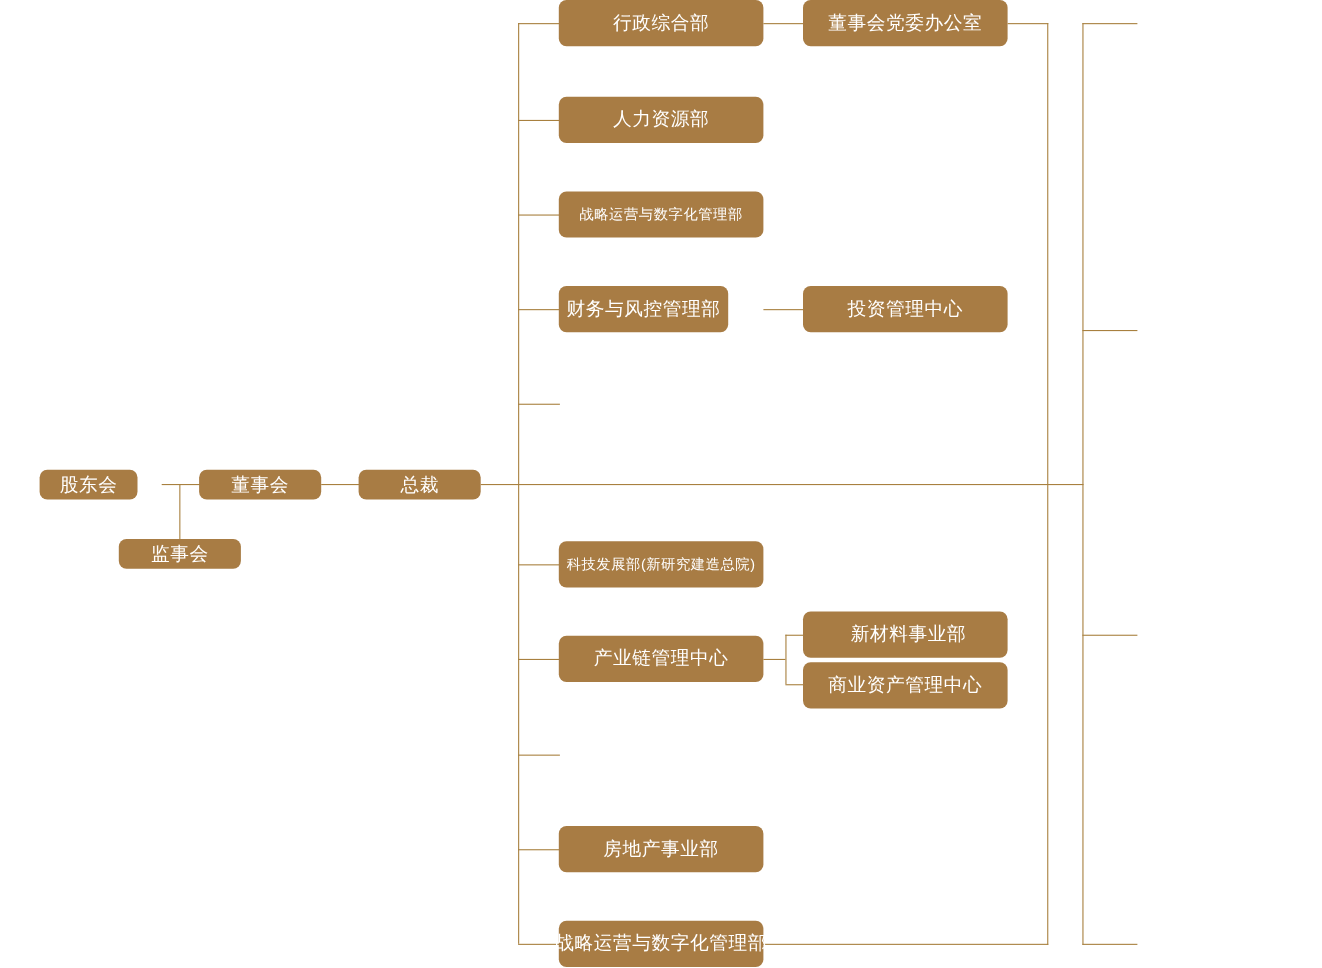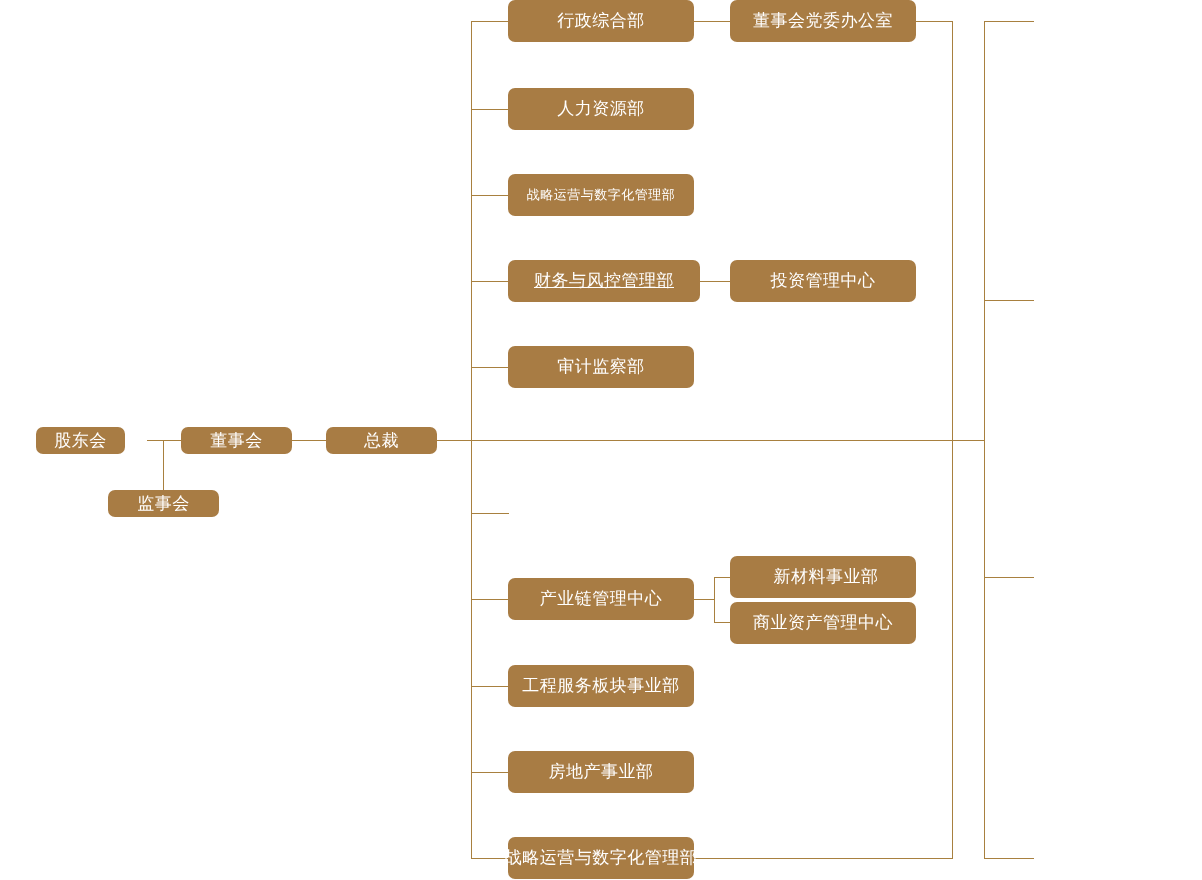--- a/index.html
+++ b/index.html
@@ -112,48 +112,45 @@
   </div>
 
   <div class="node" style="left:508px;top:88px;width:186px;height:42px;">
     <span class="node-label">人力资源部</span>
   </div>
 
   <div class="node small" style="left:508px;top:174px;width:186px;height:42px;">
     <span class="node-label">战略运营与数字化管理部</span>
   </div>
 
-  <div class="node" style="left:508px;top:260px;width:192px;height:42px;text-decoration:underline;">
+  <div class="node" style="left:508px;top:260px;width:154px;height:42px;">
     <span class="node-label">财务与风控管理部</span>
   </div>
 
   <div class="node" style="left:730px;top:260px;width:186px;height:42px;">
     <span class="node-label">投资管理中心</span>
   </div>
 
-  <div class="node" style="left:508px;top:346px;width:186px;height:42px;">
-    <span class="node-label">审计监察部</span>
+
+  <div class="node small" style="left:508px;top:492px;width:186px;height:42px;">
+    <span class="node-label">科技发展部(新研究建造总院)</span>
   </div>
-
 
   <div class="node" style="left:508px;top:578px;width:186px;height:42px;">
     <span class="node-label">产业链管理中心</span>
   </div>
 
   <div class="node" style="left:730px;top:556px;width:186px;height:42px;padding-left:12px;">
     <span class="node-label">新材料事业部</span>
   </div>
 
   <div class="node" style="left:730px;top:602px;width:186px;height:42px;">
     <span class="node-label">商业资产管理中心</span>
   </div>
 
-  <div class="node" style="left:508px;top:665px;width:186px;height:42px;">
-    <span class="node-label">工程服务板块事业部</span>
-  </div>
 
   <div class="node" style="left:508px;top:751px;width:186px;height:42px;">
     <span class="node-label">房地产事业部</span>
   </div>
 
   <div class="node" style="left:508px;top:837px;width:186px;height:42px;">
     <span class="node-label">战略运营与数字化管理部</span>
   </div>
 
 </div>

